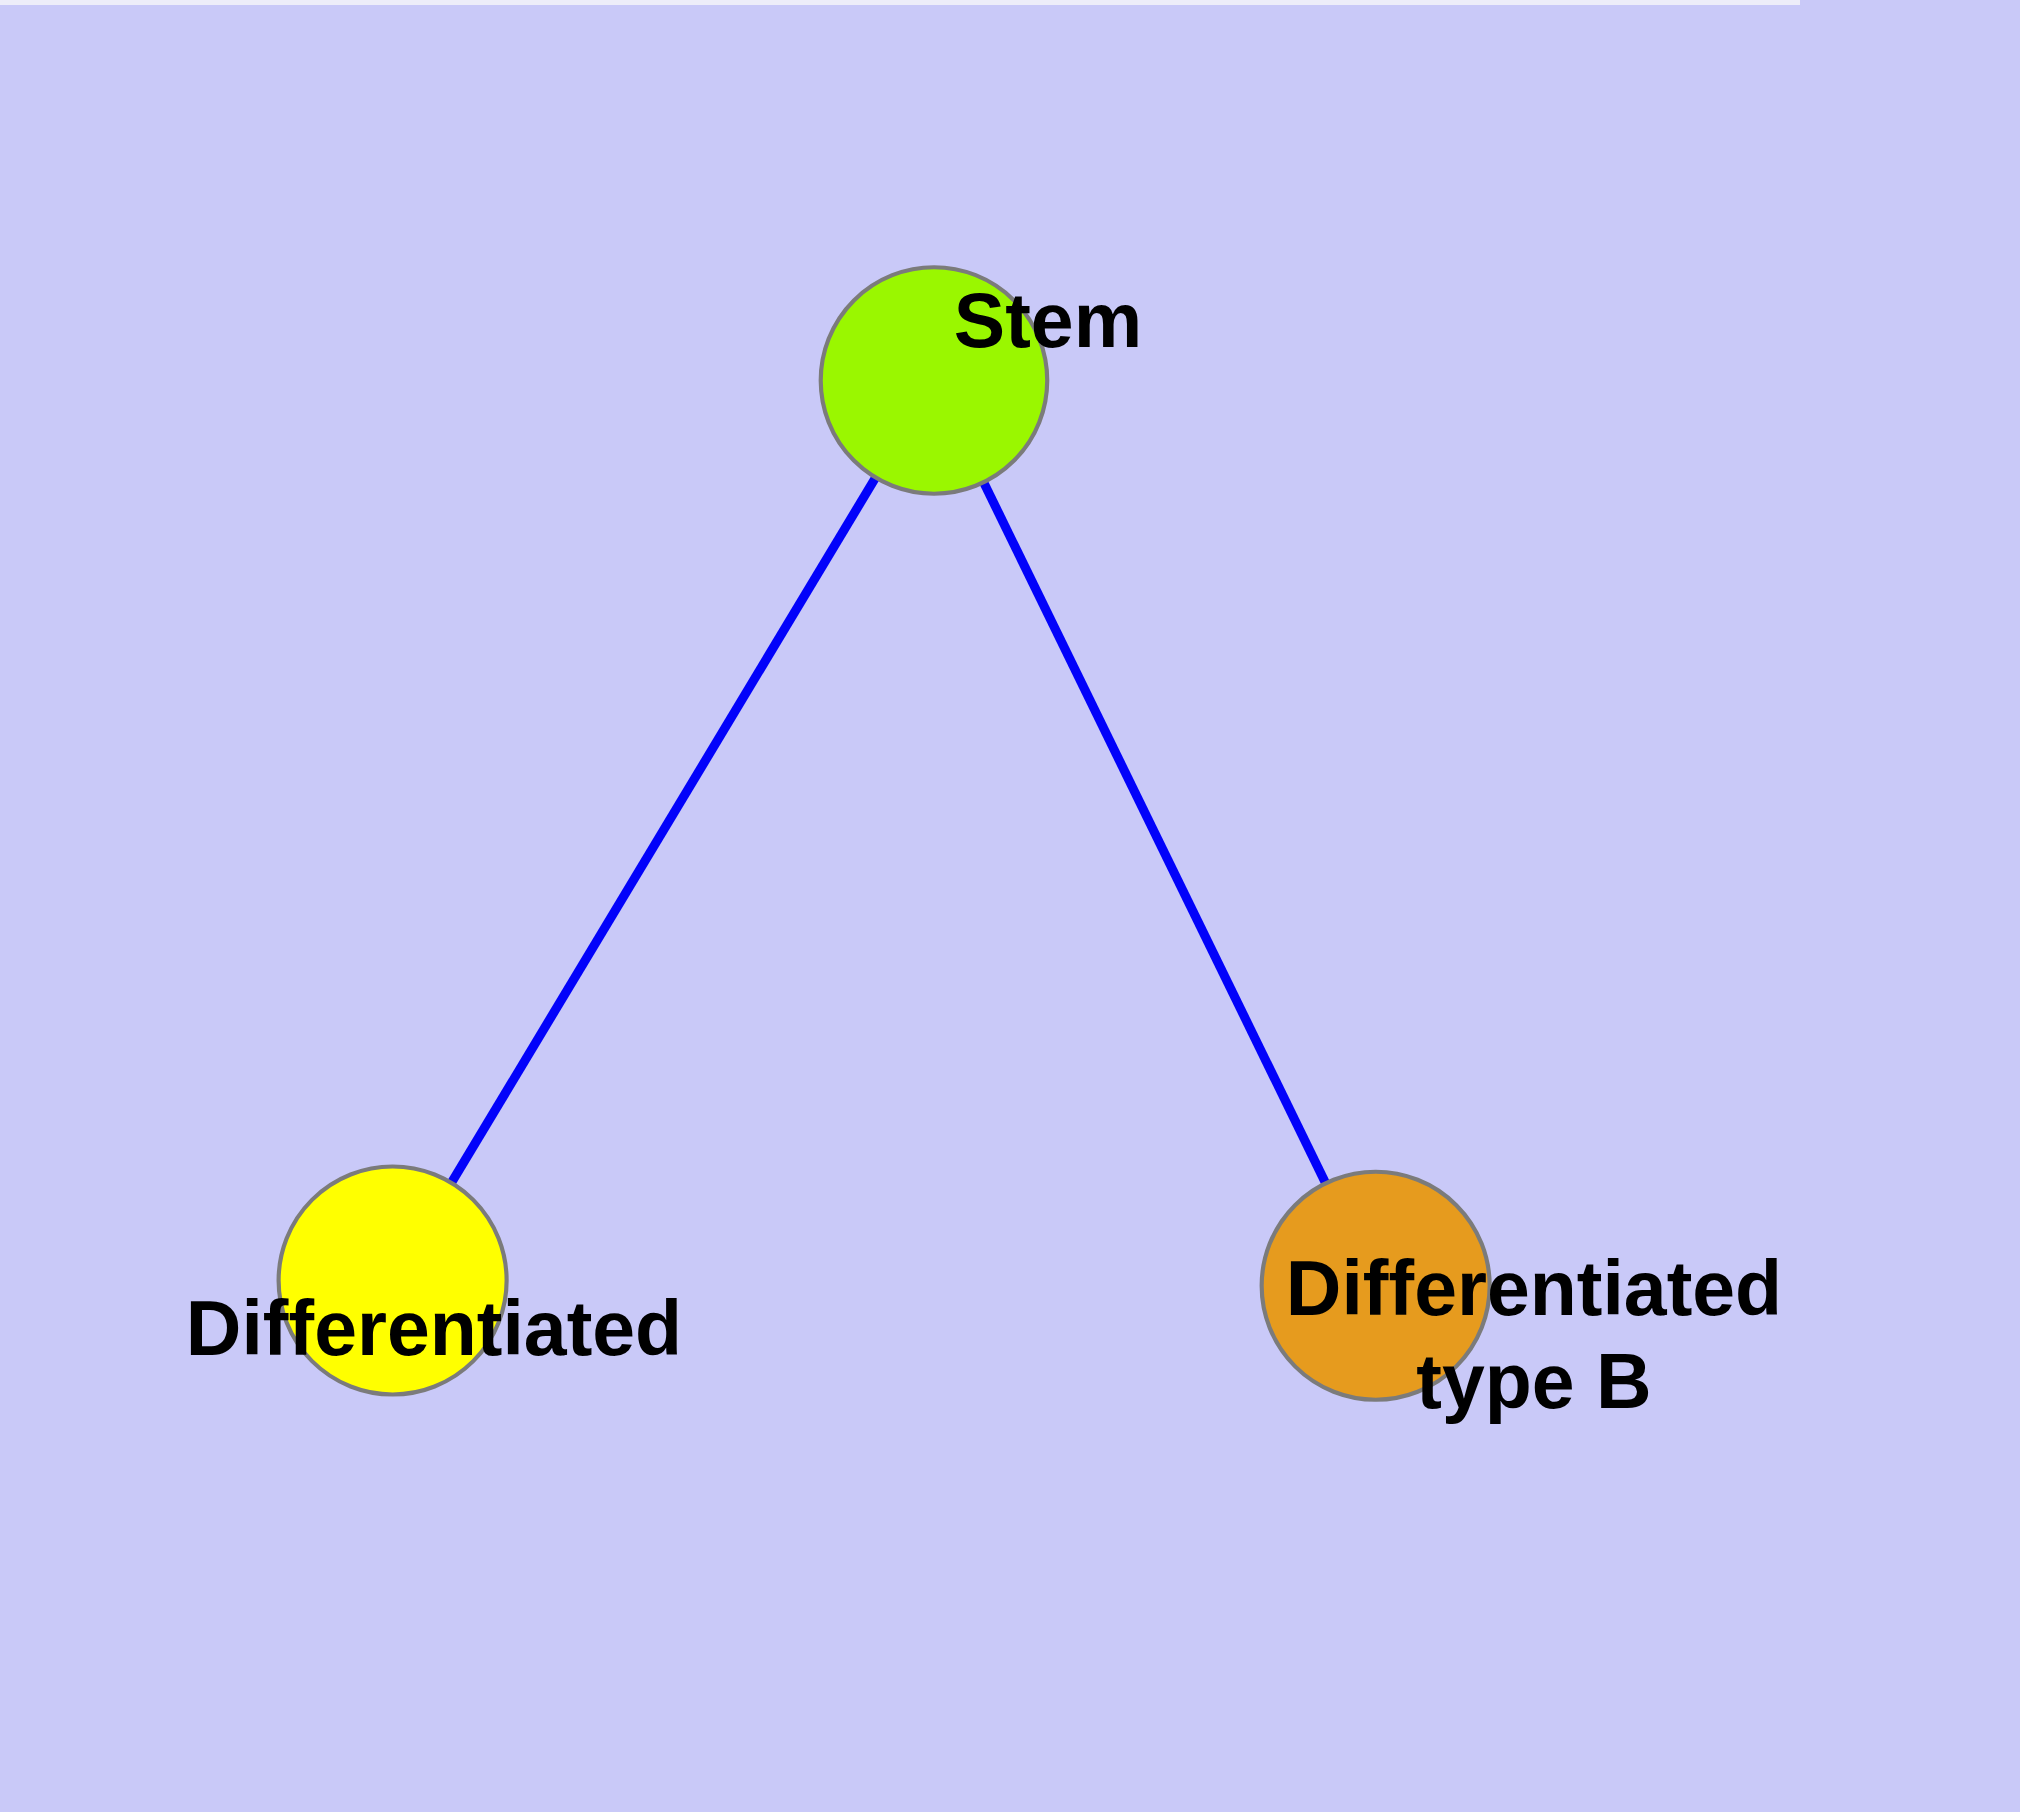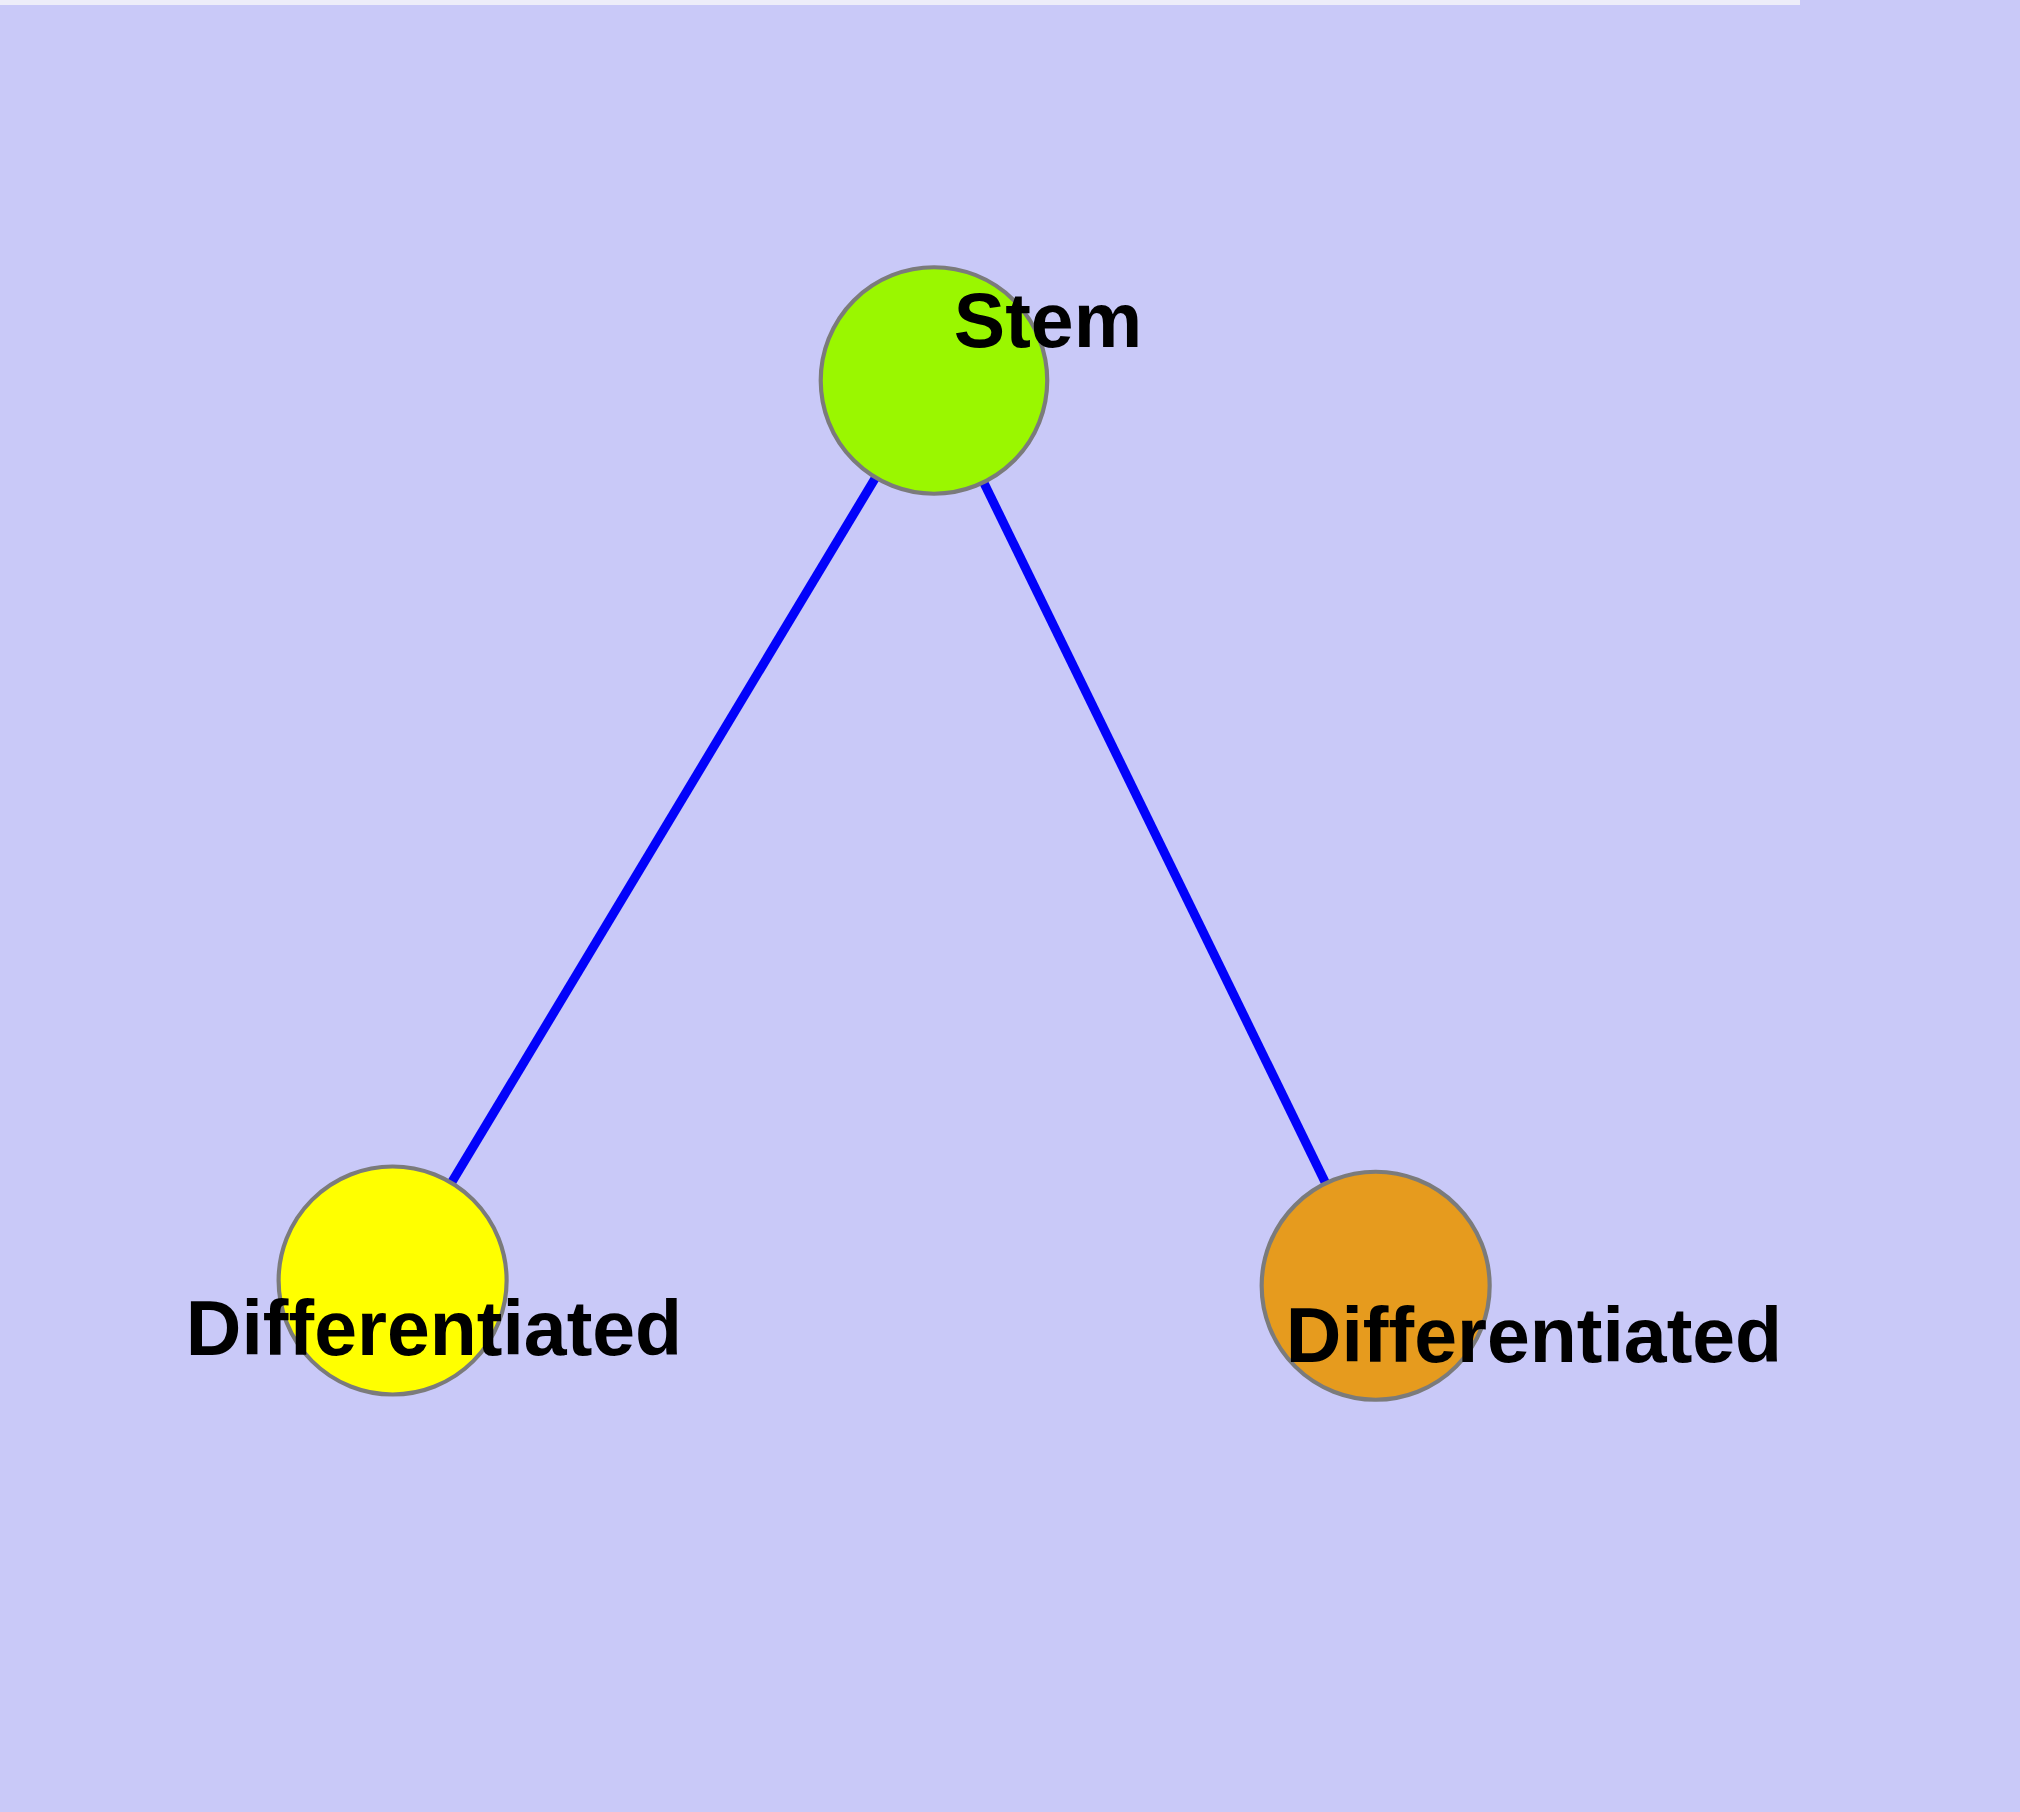--- a/index.html
+++ b/index.html
@@ -72,15 +72,16 @@
   <div class="node-label label-stem">
     <span>Stem</span>
   </div>
 
   <div class="node-label label-type-a">
     <span>Differentiated</span>
   </div>
 
   <div class="node-label label-type-b">
     <span>Differentiated</span>
+    <span>type B</span>
   </div>
 </div>
 
 
 </body></html>

